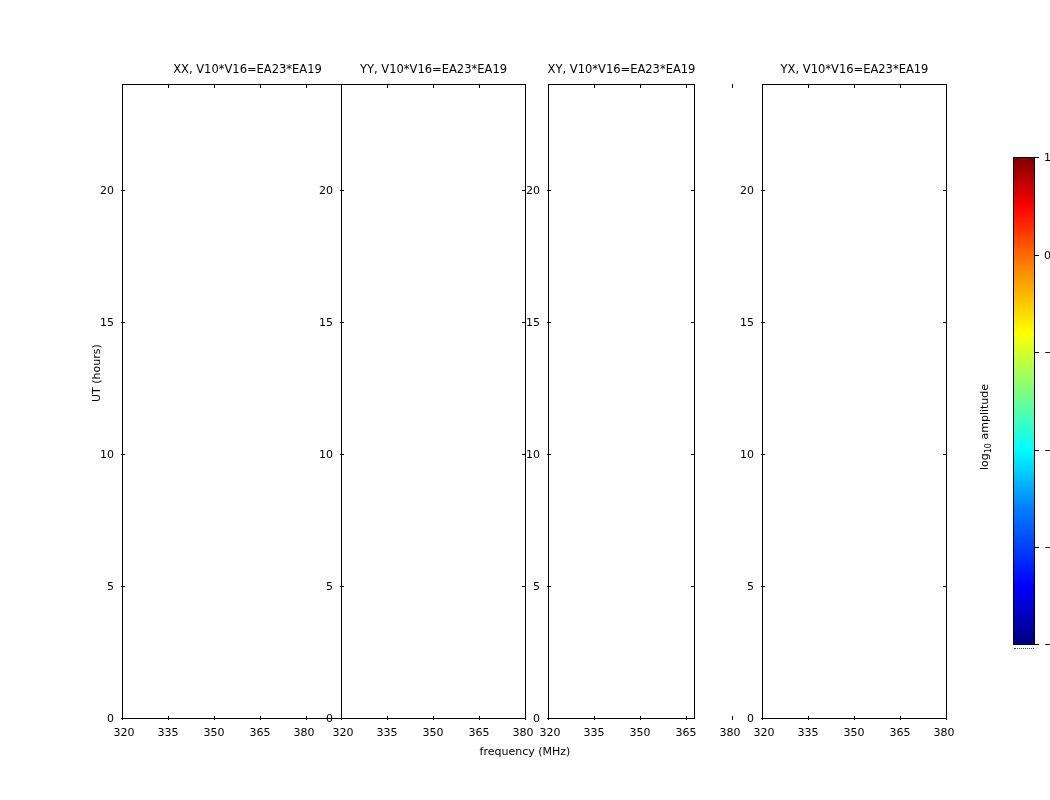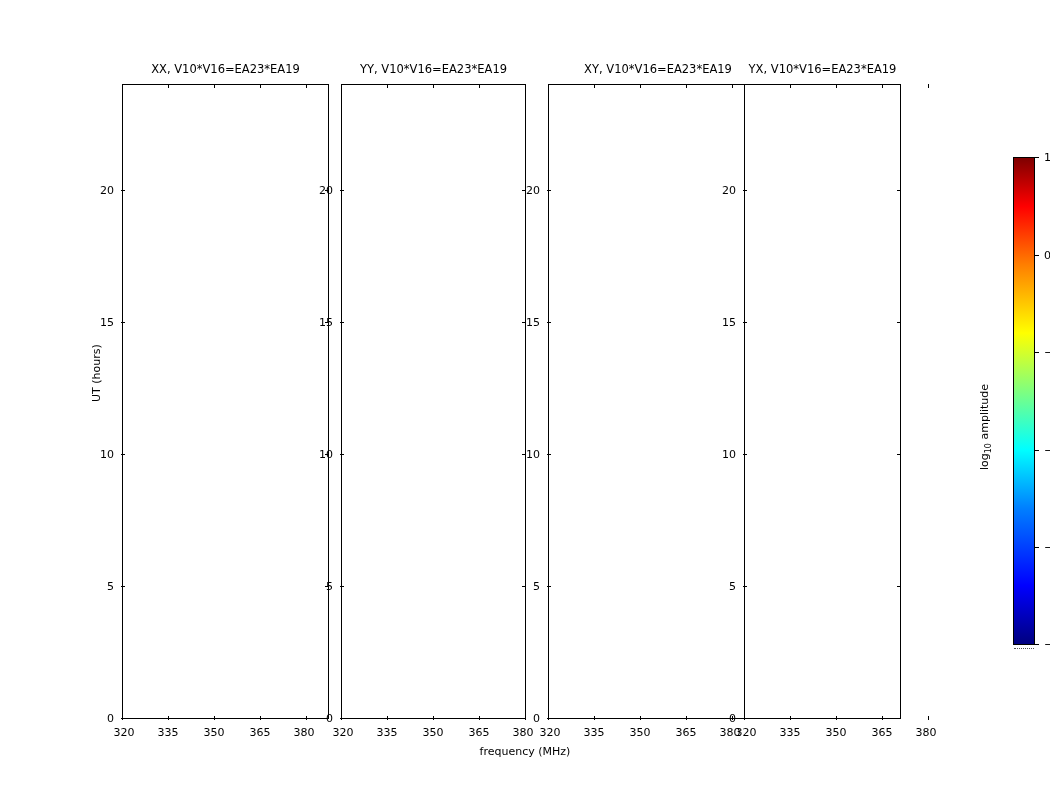--- a/index.html
+++ b/index.html
@@ -173,21 +173,21 @@
     height: 2px;
     border-top: 1px dotted #555;
   }
 </style>
 </head>
 <body>
 
 <div class="figure">
 
 
-  <div class="panel" style="left:122px; width:207px;">
+  <div class="panel" style="left:122px; width:207px;padding-left:44px;">
     <div class="panel-title">XX, V10*V16=EA23*EA19</div>
     <div class="axes"></div>
     <div class="tick-x" style="left:0px;"></div>
       <div class="tick-x-top" style="left:0px;"></div>
     <div class="tick-x" style="left:46px;"></div>
       <div class="tick-x-top" style="left:46px;"></div>
     <div class="tick-x" style="left:92px;"></div>
       <div class="tick-x-top" style="left:92px;"></div>
     <div class="tick-x" style="left:138px;"></div>
       <div class="tick-x-top" style="left:138px;"></div>
@@ -243,21 +243,21 @@
       <div class="tick-y-right" style="top:238px;"></div>
     <div class="tick-y" style="top:106px;"></div>
       <div class="tick-y-right" style="top:106px;"></div>
     <div class="tick-ylabel" style="top:634px;">0</div>
     <div class="tick-ylabel" style="top:502px;">5</div>
     <div class="tick-ylabel" style="top:370px;">10</div>
     <div class="tick-ylabel" style="top:238px;">15</div>
     <div class="tick-ylabel" style="top:106px;">20</div>
   </div>
 
-  <div class="panel" style="left:548px; width:196px;padding-left:24px;">
+  <div class="panel" style="left:548px; width:147px;">
     <div class="panel-title">XY, V10*V16=EA23*EA19</div>
     <div class="axes"></div>
     <div class="tick-x" style="left:0px;"></div>
       <div class="tick-x-top" style="left:0px;"></div>
     <div class="tick-x" style="left:46px;"></div>
       <div class="tick-x-top" style="left:46px;"></div>
     <div class="tick-x" style="left:92px;"></div>
       <div class="tick-x-top" style="left:92px;"></div>
     <div class="tick-x" style="left:138px;"></div>
       <div class="tick-x-top" style="left:138px;"></div>
@@ -278,21 +278,21 @@
       <div class="tick-y-right" style="top:238px;"></div>
     <div class="tick-y" style="top:106px;"></div>
       <div class="tick-y-right" style="top:106px;"></div>
     <div class="tick-ylabel" style="top:634px;">0</div>
     <div class="tick-ylabel" style="top:502px;">5</div>
     <div class="tick-ylabel" style="top:370px;">10</div>
     <div class="tick-ylabel" style="top:238px;">15</div>
     <div class="tick-ylabel" style="top:106px;">20</div>
   </div>
 
-  <div class="panel" style="left:744px; width:157px;text-decoration:underline;">
+  <div class="panel" style="left:762px; width:185px;text-decoration:underline;">
     <div class="panel-title">YX, V10*V16=EA23*EA19</div>
     <div class="axes"></div>
     <div class="tick-x" style="left:0px;"></div>
       <div class="tick-x-top" style="left:0px;"></div>
     <div class="tick-x" style="left:46px;"></div>
       <div class="tick-x-top" style="left:46px;"></div>
     <div class="tick-x" style="left:92px;"></div>
       <div class="tick-x-top" style="left:92px;"></div>
     <div class="tick-x" style="left:138px;"></div>
       <div class="tick-x-top" style="left:138px;"></div>

